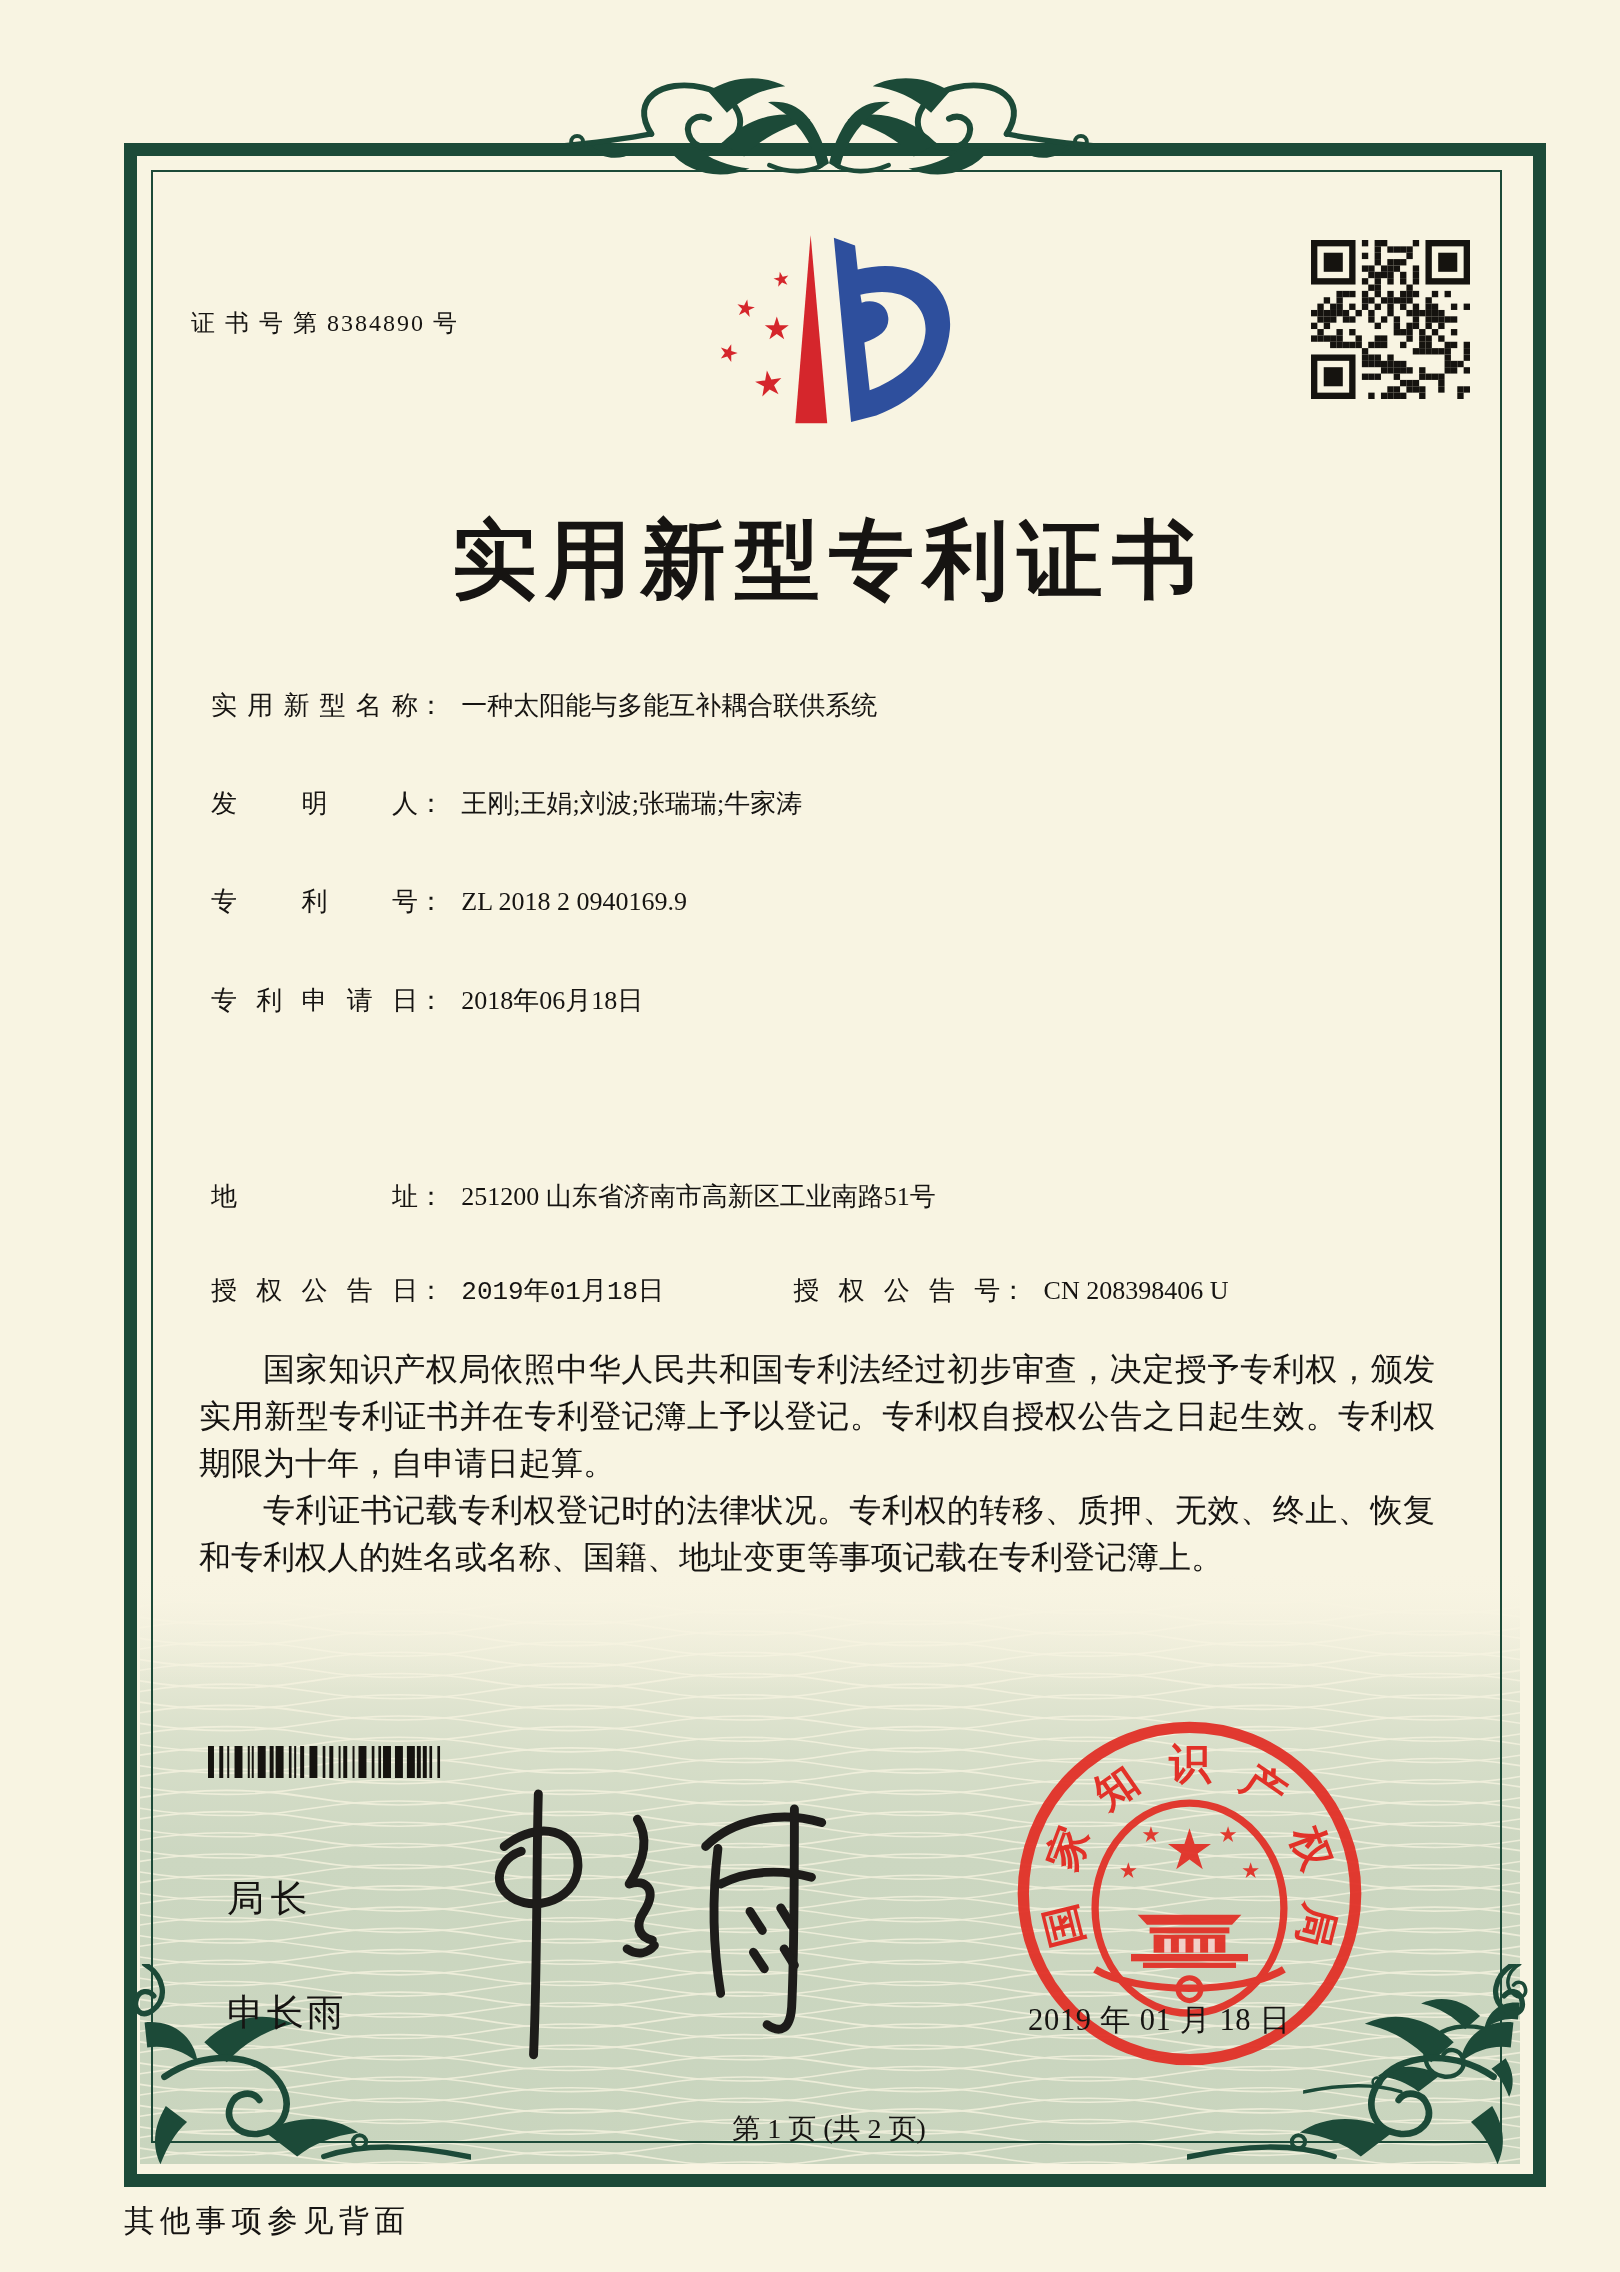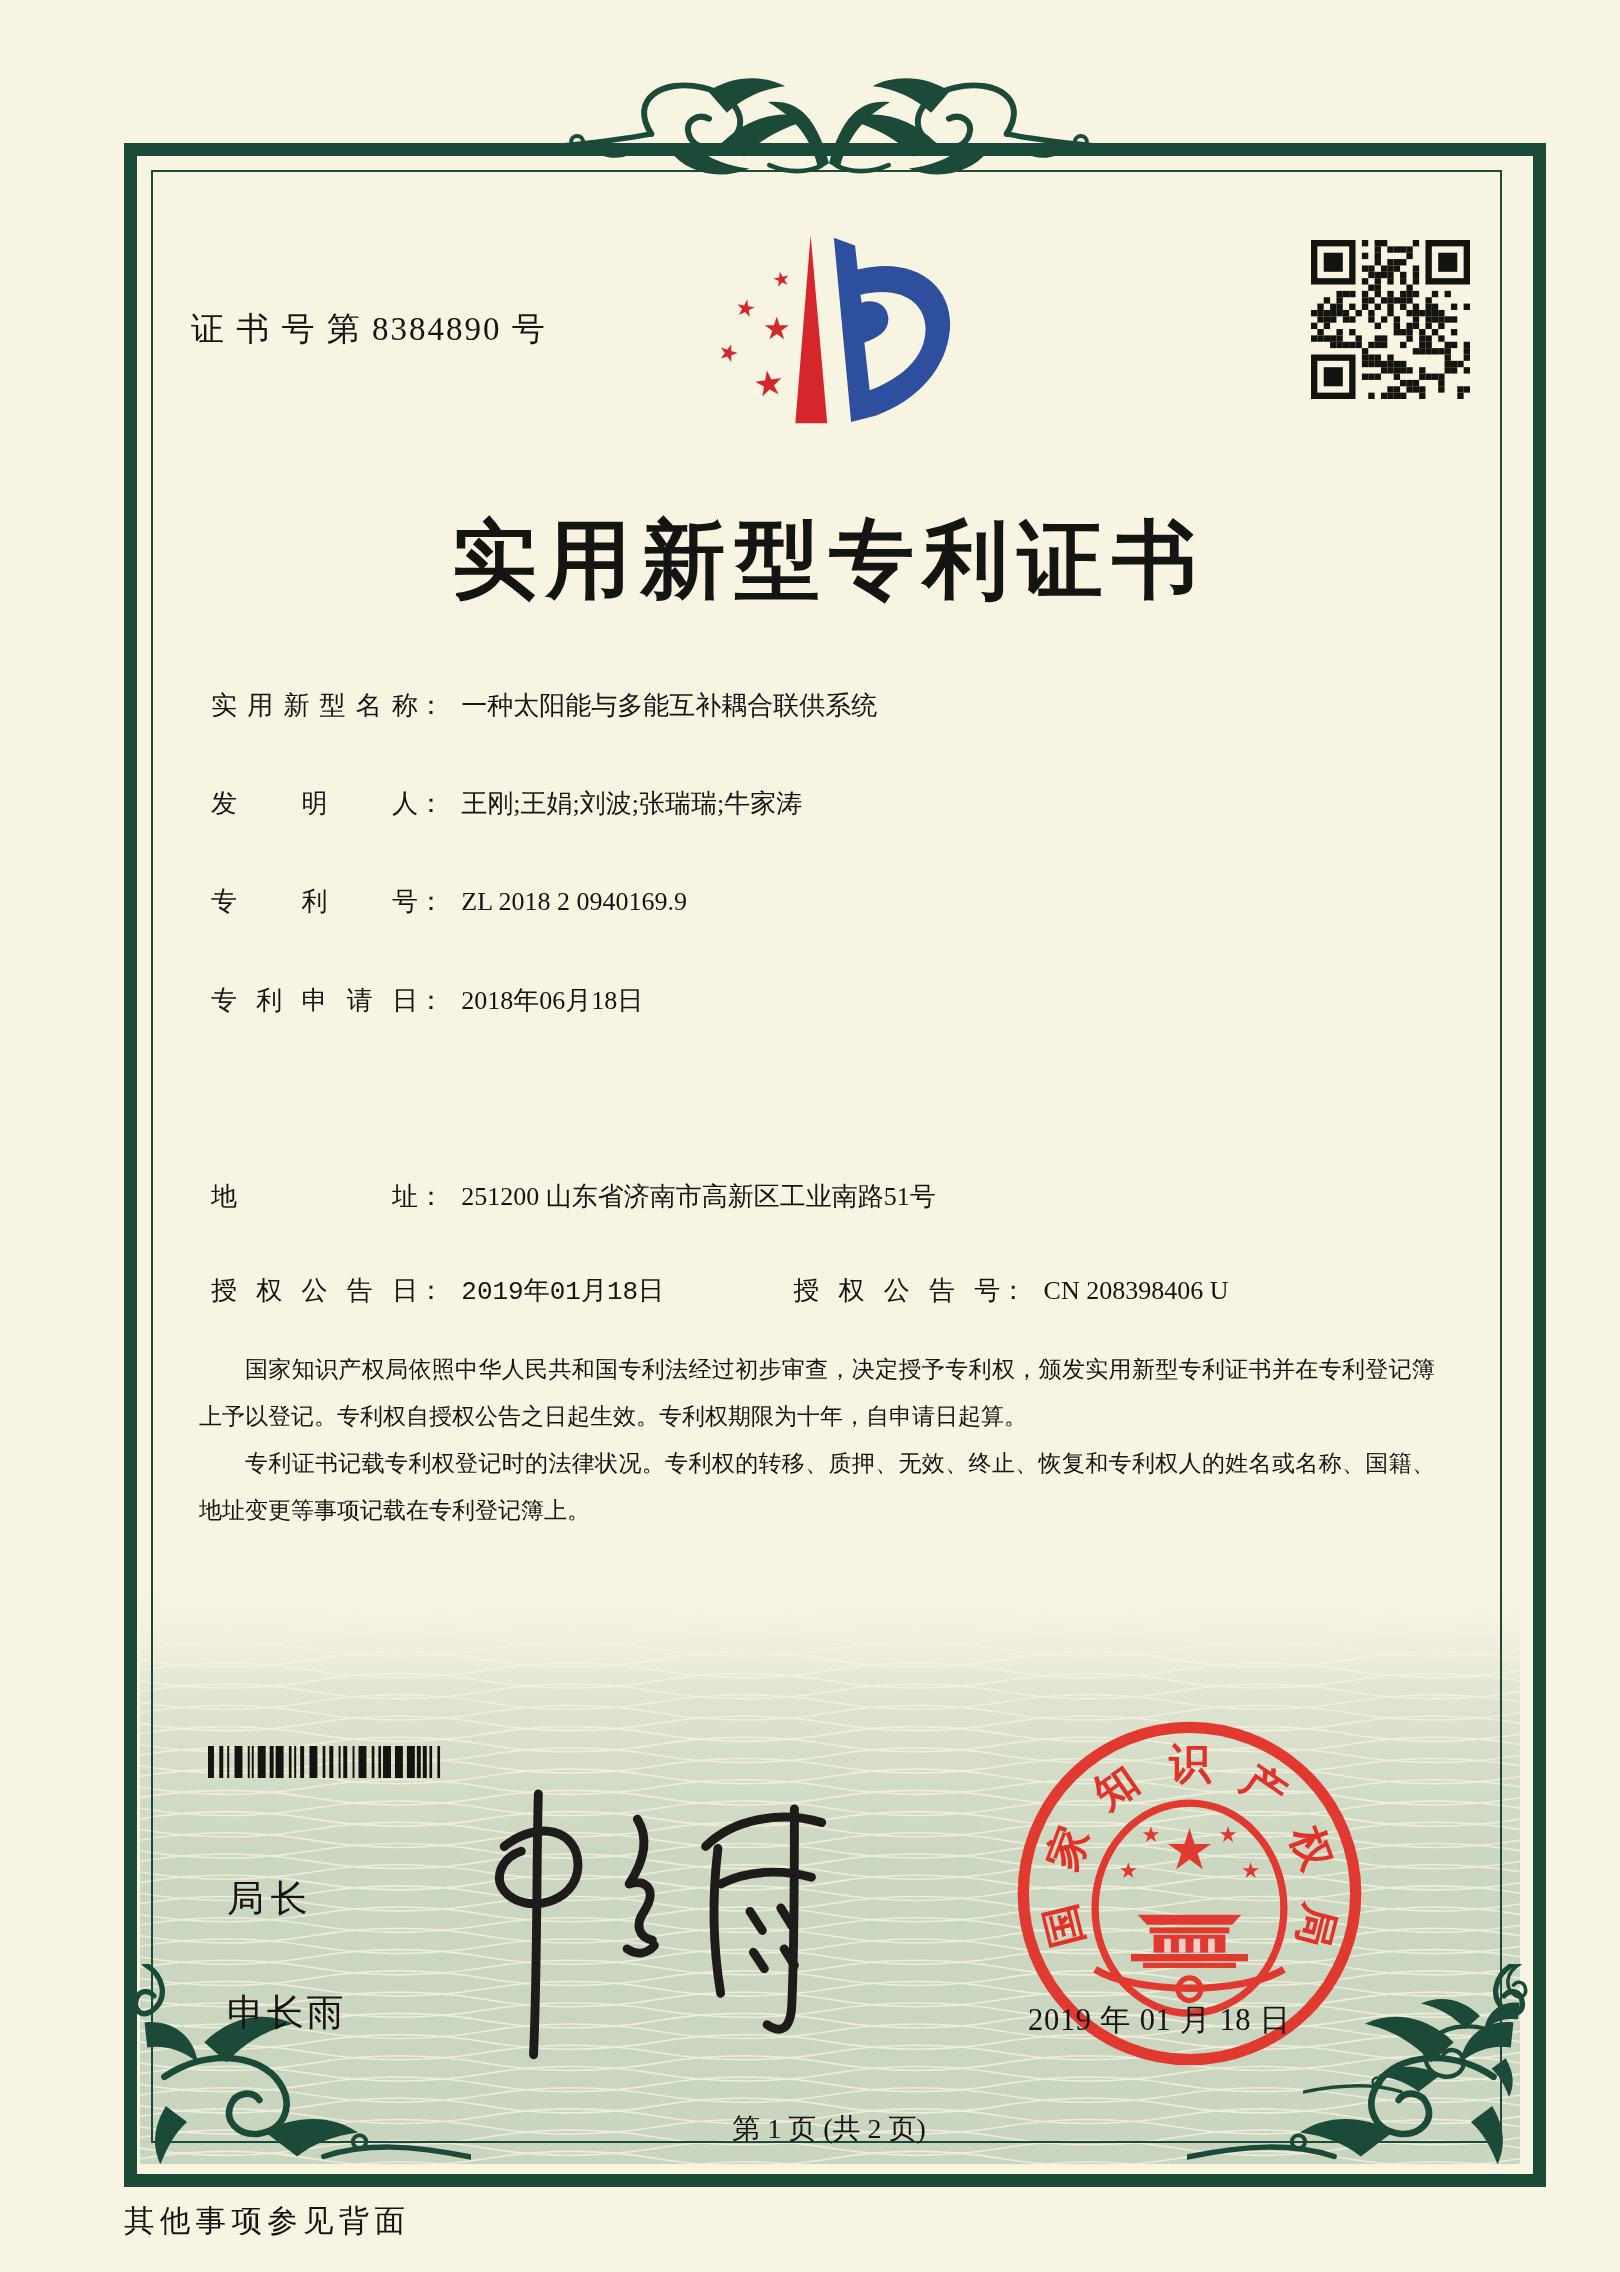--- a/index.html
+++ b/index.html
@@ -8,34 +8,34 @@
         font-family:"Liberation Serif","DejaVu Serif",serif;color:var(--ink,#161412);}
   .abs{position:absolute;}
   
   .frame-outer{position:absolute;left:124px;top:143px;width:1396px;height:2018px;
                border:13.3px solid var(--dark-green,#1c4a38);z-index:2;pointer-events:none;}
   .frame-inner{position:absolute;left:151px;top:170px;width:1347px;height:1969px;
                border:2.7px solid var(--dark-green,#1c4a38);z-index:2;pointer-events:none;}
   
   .band{position:absolute;left:140px;top:1572px;width:1380px;height:592px;z-index:1;}
   
-  .cert-no{position:absolute;left:191px;top:307px;font-size:33px;letter-spacing:2px;z-index:4;}
+  .cert-no{position:absolute;left:191px;top:307px;font-size:24px;letter-spacing:2px;z-index:4;}
   .logo{position:absolute;left:717px;top:231px;width:239px;height:199px;z-index:4;}
   .qr{position:absolute;left:1311px;top:240px;width:159px;height:159px;z-index:4;}
   .title{position:absolute;left:124px;top:503px;width:1410px;text-align:center;
          font-size:85px;font-weight:700;letter-spacing:9.3px;z-index:4;}
   
   .field{position:absolute;left:211px;font-size:26px;white-space:nowrap;z-index:4;}
   .flabel{display:inline-block;width:207px;text-align:justify;text-align-last:justify;vertical-align:top;}
   .fcolon{display:inline-block;margin-right:17.3px;}
   .fvalue{display:inline-block;}
   .gval{display:inline-block;width:332px;font-family:Liberation Mono, monospace;}
   .glabel2{display:inline-block;width:207px;text-align:justify;text-align-last:justify;}
   
-  .bodytext{position:absolute;left:199px;top:1346px;width:1236px;font-size:23px;
+  .bodytext{position:absolute;left:199px;top:1346px;width:1236px;font-size:32px;
             line-height:47px;text-align:justify;z-index:4;}
   .bodytext p{margin:0;text-indent:2em;}
   
   .barcode{position:absolute;left:208px;top:1746px;width:240px;height:32px;z-index:4;}
   .off-title{position:absolute;left:227px;top:1874px;font-size:37px;letter-spacing:6.6px;z-index:4;text-align:center;}
   .off-name{position:absolute;left:227px;top:1988px;font-size:37px;letter-spacing:2.7px;z-index:4;}
   .sig{position:absolute;left:412px;top:1779px;width:478px;height:292px;z-index:4;}
   .seal{position:absolute;left:1010px;top:1714px;width:359px;height:359px;z-index:4;opacity:.95;}
   .seal-date{position:absolute;left:1028px;top:2000px;width:266px;font-size:30.5px;
              letter-spacing:0.7px;white-space:nowrap;z-index:5;}

